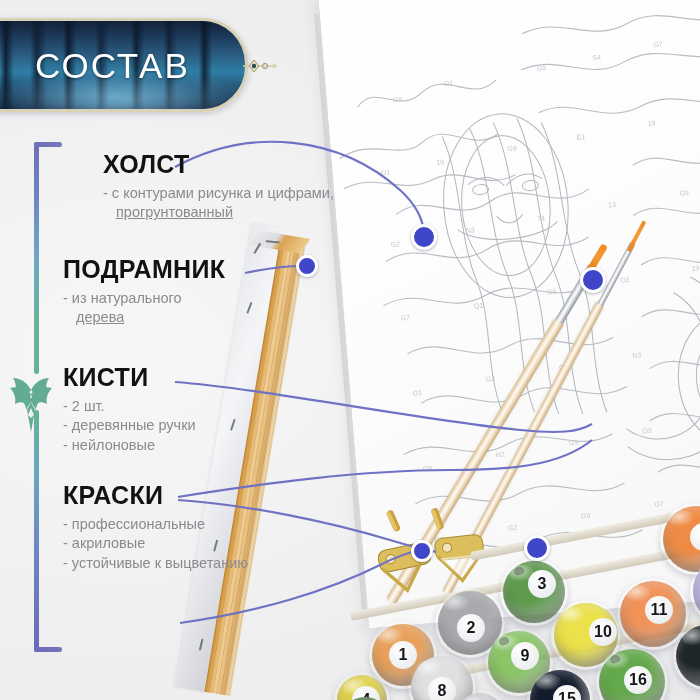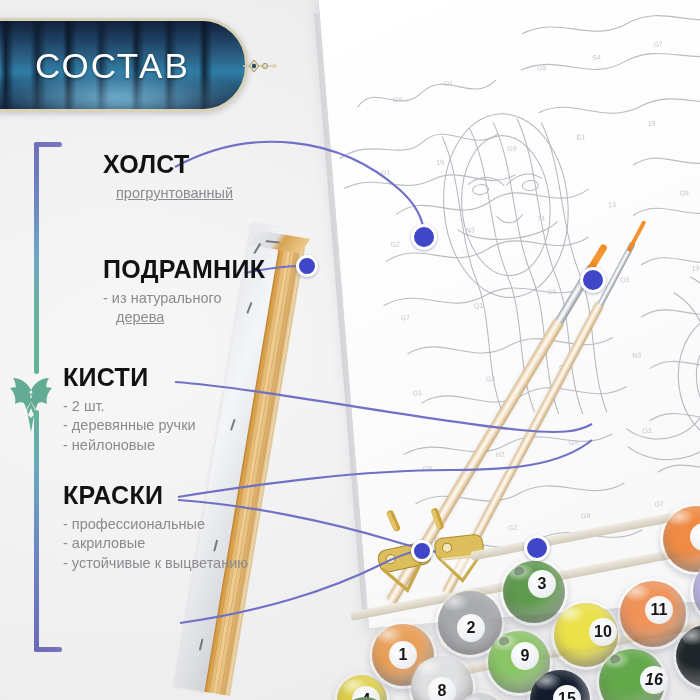--- a/index.html
+++ b/index.html
@@ -383,21 +383,21 @@
         <div class="pot" style="left: 485px; top: 628px; width: 68px; height: 68px;">
           <div class="paint" style="background: radial-gradient(circle at 36% 28%, rgb(138, 197, 102) 0%, rgb(138, 197, 102) 40%, rgba(0, 0, 0, 0.22) 100%); box-shadow: rgba(0, 0, 0, 0.22) 0px -6px 12px inset, rgba(255, 255, 255, 0.25) 0px 4px 8px inset;"></div>
           <div class="sheen"></div>
           <div class="nub"></div>
           <div class="lidnum" style="left: 26px; top: 14px;">9</div>
         </div>
         <div class="pot" style="left: 596px; top: 646px; width: 72px; height: 72px;">
           <div class="paint" style="background: radial-gradient(circle at 36% 28%, rgb(99, 168, 74) 0%, rgb(99, 168, 74) 40%, rgba(0, 0, 0, 0.22) 100%); box-shadow: rgba(0, 0, 0, 0.22) 0px -6px 12px inset, rgba(255, 255, 255, 0.25) 0px 4px 8px inset;"></div>
           <div class="sheen"></div>
           <div class="nub"></div>
-          <div class="lidnum" style="left: 44px; top: 20px; font-style: italic;">16</div>
+          <div class="lidnum" style="left: 28px; top: 20px;">16</div>
         </div>
         <div class="pot" style="left: 408px; top: 653px; width: 68px; height: 68px;">
           <div class="paint" style="background: radial-gradient(circle at 36% 28%, rgb(223, 224, 226) 0%, rgb(223, 224, 226) 40%, rgba(0, 0, 0, 0.22) 100%); box-shadow: rgba(0, 0, 0, 0.22) 0px -6px 12px inset, rgba(255, 255, 255, 0.25) 0px 4px 8px inset;"></div>
           <div class="sheen"></div>
           <div class="lidnum" style="left: 20px; top: 24px;">8</div>
         </div>
         <div class="pot" style="left: 527px; top: 667px; width: 66px; height: 66px;">
           <div class="paint" style="background: radial-gradient(circle at 36% 28%, rgb(18, 28, 44) 0%, rgb(18, 28, 44) 40%, rgba(0, 0, 0, 0.22) 100%); box-shadow: rgba(0, 0, 0, 0.22) 0px -6px 12px inset, rgba(255, 255, 255, 0.25) 0px 4px 8px inset;"></div>
           <div class="sheen"></div>
           <div class="lidnum" style="left: 26px; top: 18px;">15</div>
@@ -465,25 +465,26 @@
 
   <div class="dot" style="left:411px;top:224px;"></div>
   <div class="dot sm" style="left:296px;top:255px;"></div>
   <div class="dot" style="left:580px;top:267px;"></div>
   <div class="dot" style="left:524px;top:535px;"></div>
   <div class="dot sm" style="left:411px;top:540px;"></div>
 
   <div class="item" style="top:152px;margin-left:40px;">
     <h3>ХОЛСТ</h3>
     <ul>
+      <li>- с контурами рисунка и цифрами,</li>
       <li class="cont">прогрунтованный</li>
     </ul>
   </div>
 
-  <div class="item" style="top:257px;margin-left:40px;">
+  <div class="item" style="top:257px;">
     <h3>ПОДРАМНИК</h3>
     <ul>
       <li>- из натурального</li>
       <li class="cont">дерева</li>
     </ul>
   </div>
 
   <div class="item" style="top:365px;">
     <h3>КИСТИ</h3>
     <ul>

